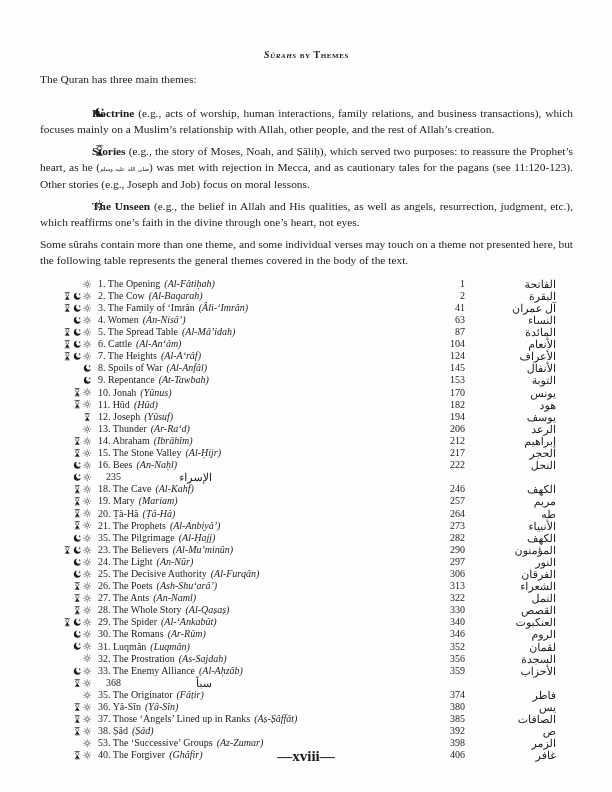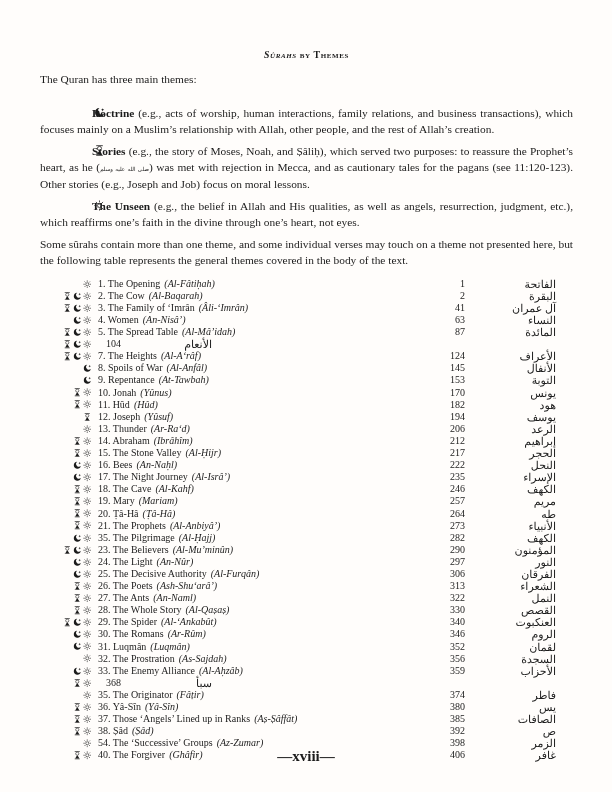--- a/index.html
+++ b/index.html
@@ -219,20 +219,21 @@
       <line x1="10" y1="15.6" x2="10" y2="19.2"></line>
       <line x1="0.8" y1="10" x2="4.4" y2="10"></line>
       <line x1="15.6" y1="10" x2="19.2" y2="10"></line>
       <line x1="3.5" y1="3.5" x2="6.1" y2="6.1"></line>
       <line x1="13.9" y1="13.9" x2="16.5" y2="16.5"></line>
       <line x1="3.5" y1="16.5" x2="6.1" y2="13.9"></line>
       <line x1="13.9" y1="6.1" x2="16.5" y2="3.5"></line>
     </g>
   </svg>
           </span>
+          <span class="c-title"><span class="num">6. </span><span>Cattle</span><span class="translit">(Al-An‘âm)</span></span>
           <span class="c-page">104</span>
           <span class="c-arabic">الأنعام</span>
         </div>
         <div class="trow">
           <span class="c-icons">
             <svg viewBox="0 0 20 20" xmlns="http://www.w3.org/2000/svg">
     <rect x="4" y="0.6" width="12" height="1.5"></rect>
     <circle cx="10" cy="6.3" r="3.7" fill="none" stroke="currentColor" stroke-width="1.4"></circle>
     <path d="M10 10.2 C 8.2 12.6 6.2 14.8 5.4 17.6 L14.6 17.6 C 13.8 14.8 11.8 12.6 10 10.2 Z"></path>
     <rect x="4" y="17.9" width="12" height="1.5"></rect>
@@ -455,21 +456,20 @@
       <line x1="10" y1="15.6" x2="10" y2="19.2"></line>
       <line x1="0.8" y1="10" x2="4.4" y2="10"></line>
       <line x1="15.6" y1="10" x2="19.2" y2="10"></line>
       <line x1="3.5" y1="3.5" x2="6.1" y2="6.1"></line>
       <line x1="13.9" y1="13.9" x2="16.5" y2="16.5"></line>
       <line x1="3.5" y1="16.5" x2="6.1" y2="13.9"></line>
       <line x1="13.9" y1="6.1" x2="16.5" y2="3.5"></line>
     </g>
   </svg>
           </span>
-          <span class="c-title"><span class="num">17. </span><span>The Night Journey</span><span class="translit">(Al-Isrâ’)</span></span>
           <span class="c-page">235</span>
           <span class="c-arabic">الإسراء</span>
         </div>
         <div class="trow">
           <span class="c-icons">
             <svg viewBox="0 0 20 20" xmlns="http://www.w3.org/2000/svg">
     <rect x="4" y="0.6" width="12" height="1.5"></rect>
     <circle cx="10" cy="6.3" r="3.7" fill="none" stroke="currentColor" stroke-width="1.4"></circle>
     <path d="M10 10.2 C 8.2 12.6 6.2 14.8 5.4 17.6 L14.6 17.6 C 13.8 14.8 11.8 12.6 10 10.2 Z"></path>
     <rect x="4" y="17.9" width="12" height="1.5"></rect>
@@ -1004,21 +1004,21 @@
       <line x1="10" y1="15.6" x2="10" y2="19.2"></line>
       <line x1="0.8" y1="10" x2="4.4" y2="10"></line>
       <line x1="15.6" y1="10" x2="19.2" y2="10"></line>
       <line x1="3.5" y1="3.5" x2="6.1" y2="6.1"></line>
       <line x1="13.9" y1="13.9" x2="16.5" y2="16.5"></line>
       <line x1="3.5" y1="16.5" x2="6.1" y2="13.9"></line>
       <line x1="13.9" y1="6.1" x2="16.5" y2="3.5"></line>
     </g>
   </svg>
           </span>
-          <span class="c-title"><span class="num">54. </span><span>The ‘Successive’ Groups</span><span class="translit">(Az-Zumar)</span></span>
+          <span class="c-title"><span class="num">53. </span><span>The ‘Successive’ Groups</span><span class="translit">(Az-Zumar)</span></span>
           <span class="c-page">398</span>
           <span class="c-arabic">الزمر</span>
         </div>
         <div class="trow">
           <span class="c-icons">
             <svg viewBox="0 0 20 20" xmlns="http://www.w3.org/2000/svg">
     <rect x="4" y="0.6" width="12" height="1.5"></rect>
     <circle cx="10" cy="6.3" r="3.7" fill="none" stroke="currentColor" stroke-width="1.4"></circle>
     <path d="M10 10.2 C 8.2 12.6 6.2 14.8 5.4 17.6 L14.6 17.6 C 13.8 14.8 11.8 12.6 10 10.2 Z"></path>
     <rect x="4" y="17.9" width="12" height="1.5"></rect>

